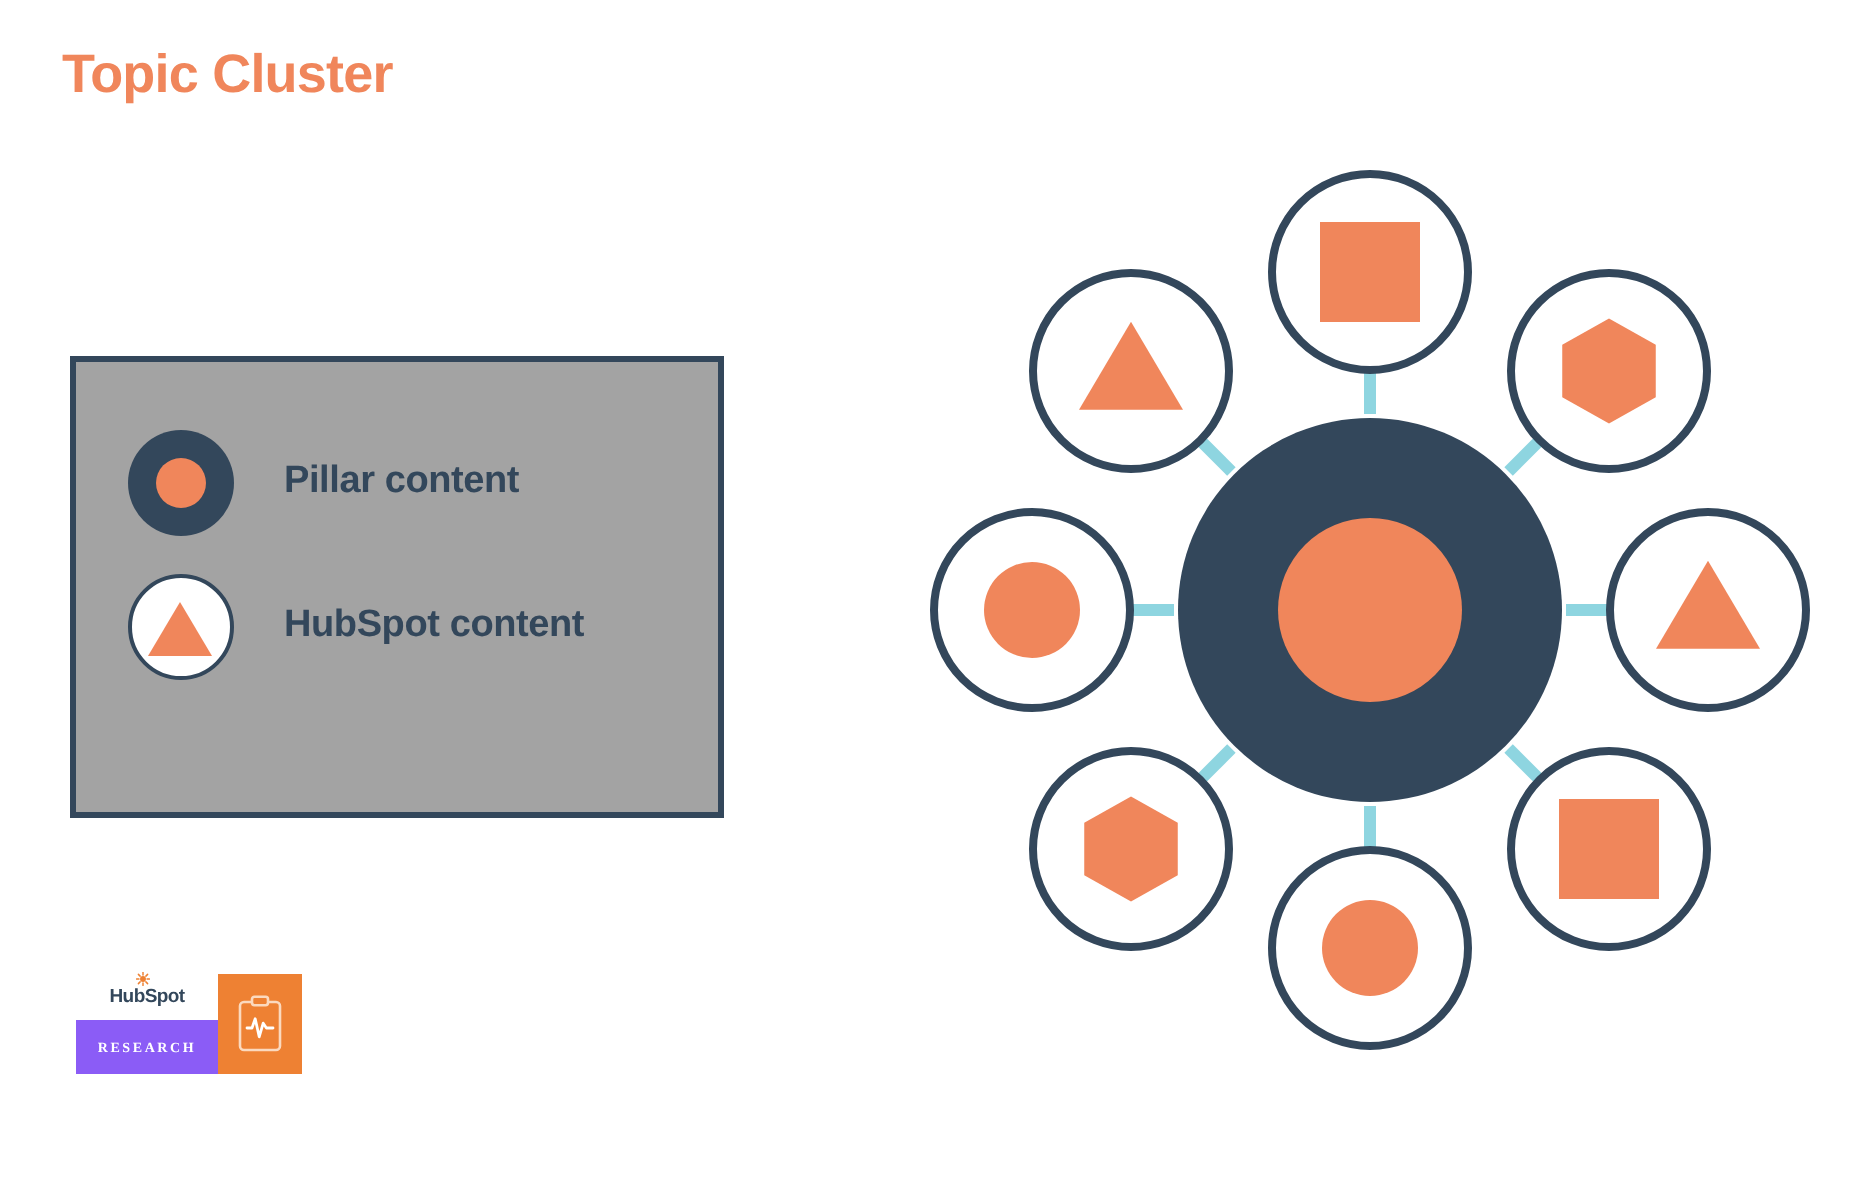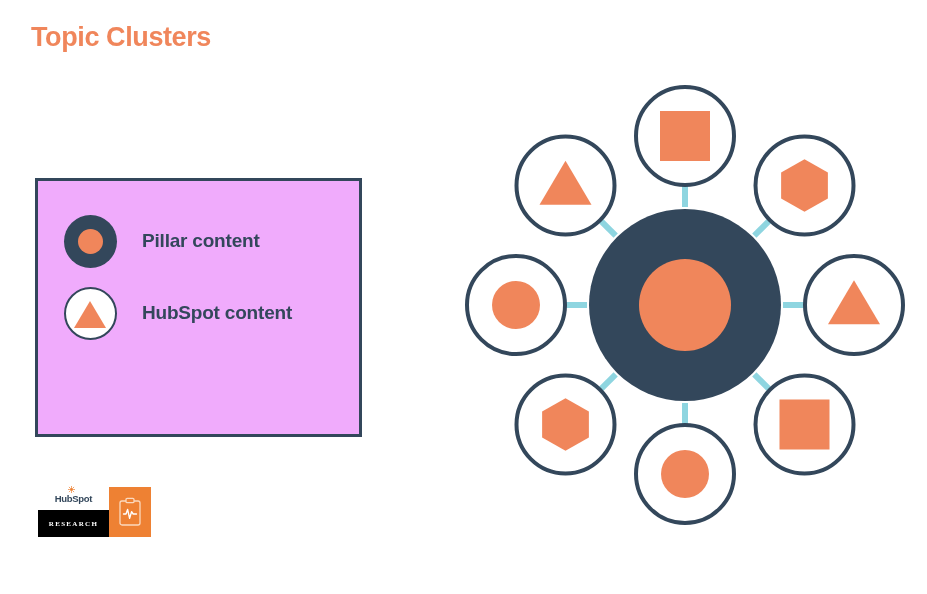--- a/index.html
+++ b/index.html
@@ -27,24 +27,24 @@
     color: #F0865B;
     white-space: nowrap;
   }
 
   
   #legend-box {
     position: absolute;
     left: 35px;
     top: 178px;
     width: 327px;
-    height: 259px;
+    height: 231px;
     border: 3px solid #33475B;
     box-sizing: border-box;
-    background: #f0abfc;
+    background: #a3a3a3;
   }
   .legend-row {
     position: absolute;
     left: 0;
     width: 100%;
     height: 72px;
     display: flex;
     align-items: center;
   }
   #legend-row-pillar   { top: 24px; }
@@ -149,21 +149,21 @@
     position: absolute;
     top: -1px;
     left: 29.5px;
     width: 7px;
     height: 7px;
   }
   #logo-research {
     position: absolute;
     left: 0; top: 23px;
     width: 71px; height: 27px;
-    background: #000000;
+    background: #8b5cf6;
     display: flex;
     align-items: center;
     justify-content: center;
   }
   #logo-research-text {
     font-family: "Liberation Serif", serif;
     font-size: 7px;
     font-weight: bold;
     color: #ffffff;
     letter-spacing: 1.3px;
@@ -186,21 +186,21 @@
     left: 449px;
     top: 69px;
     width: 472px;
     height: 472px;
   }
   #diagram svg { display: block; }
 </style>
 </head>
 <body>
 
-<div id="page-title">Topic Clusters</div>
+<div id="page-title">Topic Cluster</div>
 
 <div id="legend-box">
 
   <div class="legend-row" id="legend-row-pillar">
     <div class="legend-marker">
       <span class="marker-pillar">
           <i></i>
         </span>
     </div>
     <div class="legend-label">Pillar content</div>

